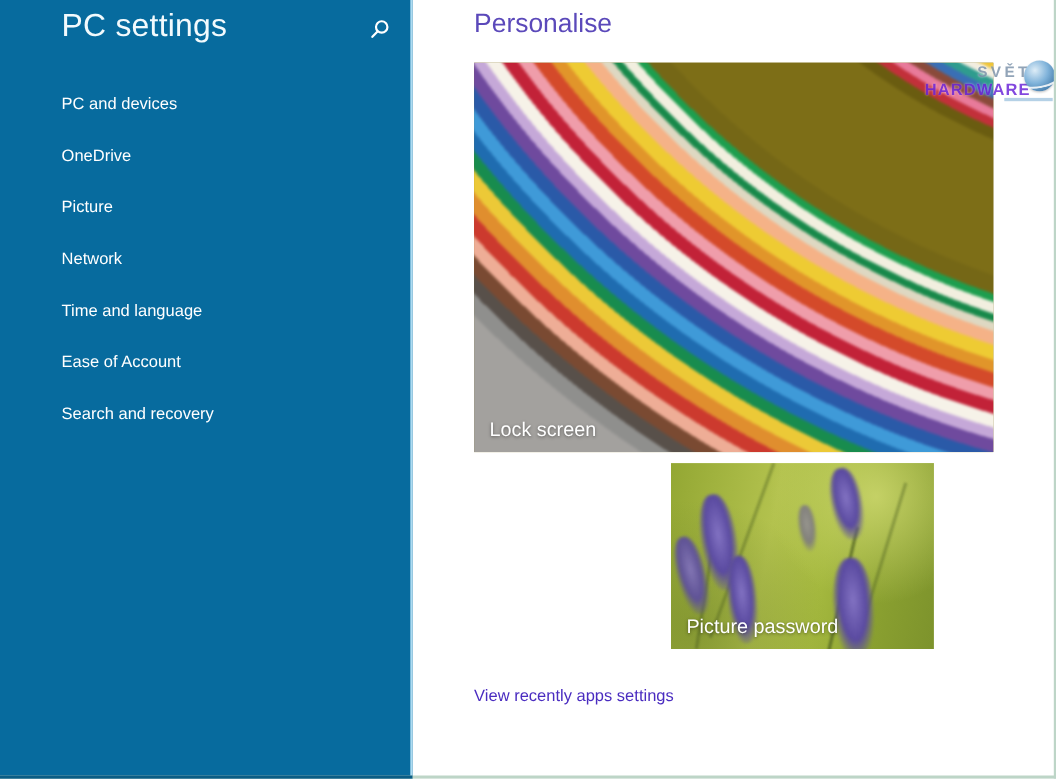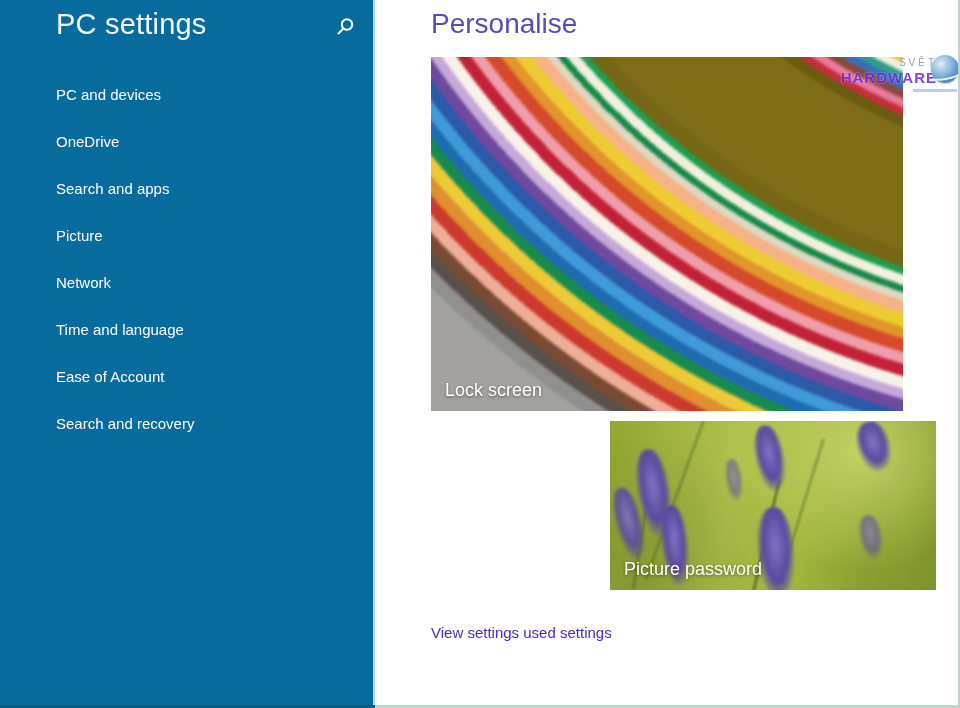--- a/index.html
+++ b/index.html
@@ -33,21 +33,21 @@
   }
   .nav-list li {
     height:47px; display:flex; align-items:center; padding-left:56px;
     color:#ffffff; font-size:15px; cursor:pointer;
   }
 
   
   .content { position:absolute; left:377px; top:0; right:0; bottom:0; background:#fff; }
   .page-title {
     position:absolute; left:54px; top:8px; margin:0;
-    font-size:28px; font-weight:300; color:#5b49ba;
+    font-size:24px; font-weight:300; color:#5b49ba;
   }
 
   .tile { position:absolute; overflow:hidden; cursor:pointer; }
   .tile-label {
     position:absolute; left:14px; bottom:10px; z-index:3;
     color:#ffffff; font-size:18px; text-shadow:0 1px 3px rgba(0,0,0,.45);
   }
 
   
   .tile.lock { left:54px; top:57px; width:472px; height:354px; background:#7d6e17; }
@@ -66,21 +66,21 @@
       #cc3a2e 941px 954px, #eead96 954px 966px, #7a4a32 966px 978px, #58504a 978px 990px,
       #8f8f8d 990px 1004px, #a3a19e 1004px 1080px);
   }
 
   
   .tile.account { left:54px; top:421px; width:170px; height:169px; background:#575757; }
   .tile.account svg { position:absolute; inset:0; }
 
   
   .tile.flowers {
-    left:233px; top:421px; width:326px; height:169px;
+    left:233px; top:421px; width:239px; height:169px;
     background:
       radial-gradient(circle at 78% 18%, rgba(205,216,110,.85) 0%, rgba(205,216,110,0) 42%),
       radial-gradient(circle at 10% 90%, rgba(110,130,40,.55) 0%, rgba(110,130,40,0) 45%),
       linear-gradient(100deg, #93a733 0%, #b3c24e 38%, #a4b83e 58%, #8aa030 78%, #7d932c 100%);
   }
   .spike { position:absolute; border-radius:45%; filter:blur(1.5px);
     background:radial-gradient(ellipse at 50% 42%, #8272c2 0%, #5a4aa0 48%, rgba(90,74,160,0) 78%); }
   .s1 { left:28px;  top:28px; width:32px; height:88px; transform:rotate(-9deg); }
   .s2 { left:6px;   top:66px; width:26px; height:72px; transform:rotate(-14deg); opacity:.9; }
   .s3 { left:52px;  top:84px; width:26px; height:80px; transform:rotate(-6deg); }
@@ -98,21 +98,21 @@
   
   .recent-link {
     position:absolute; left:54px; top:624px;
     font-size:15px; color:#4a2cc0; text-decoration:none; cursor:pointer;
   }
 
   
   .watermark { position:absolute; left:472px; top:55px; width:110px; height:48px; z-index:5; opacity:.85; }
   .wm-text { position:absolute; right:22px; top:3px; text-align:right; color:#7f95ac;
              text-shadow:0 0 2px rgba(255,255,255,.7); line-height:1; }
-  .wm-line1 { display:block; font-size:10px; letter-spacing:3px; font-weight:normal; }
+  .wm-line1 { display:block; font-size:14px; letter-spacing:3px; font-weight:bold; }
   .wm-line2 { display:block; font-size:15px; font-weight:bold; letter-spacing:1px; margin-top:2px; color:#6d28d9; }
   .wm-globe {
     position:absolute; right:0; top:0; width:28px; height:28px; border-radius:50%;
     background:radial-gradient(circle at 35% 32%, #d8eaf6 0%, #6aa6d4 45%, #1d5e96 85%);
     box-shadow:0 1px 2px rgba(0,0,0,.25);
   }
   .wm-globe::after {
     content:""; position:absolute; left:-4px; top:9px; width:34px; height:12px;
     border:2px solid rgba(255,255,255,.85); border-top-color:transparent; border-left-color:transparent;
     border-radius:50%; transform:rotate(-12deg);
@@ -135,21 +135,20 @@
     <button class="search-btn" aria-label="Search">
       <svg width="24" height="24" viewBox="0 0 24 24">
         <circle cx="14" cy="9.5" r="5.2" fill="none" stroke="#ffffff" stroke-width="2"></circle>
         <line x1="10.2" y1="13.6" x2="5.5" y2="18.5" stroke="#ffffff" stroke-width="2" stroke-linecap="round"></line>
       </svg>
     </button>
     <nav>
       <ul class="nav-list">
         <li>PC and devices</li>
         <li>OneDrive</li>
-        <li>Search and apps</li>
         <li>Picture</li>
         <li>Network</li>
         <li>Time and language</li>
         <li>Ease of Account</li>
         <li>Search and recovery</li>
       </ul>
     </nav>
   </aside>
 
   <main class="content">
@@ -170,21 +169,21 @@
       <div class="spike s2"></div>
       <div class="spike s3"></div>
       <div class="spike s4"></div>
       <div class="spike s5"></div>
       <div class="spike s6"></div>
       <div class="spike s7"></div>
       <div class="spike s8"></div>
       <span class="tile-label">Picture password</span>
     </div>
 
-    <a class="recent-link" href="#">View settings used settings</a>
+    <a class="recent-link" href="#">View recently apps settings</a>
 
     <div class="watermark">
       <div class="wm-text">
         <span class="wm-line1">SVĚT</span>
         <span class="wm-line2">HARDWARE</span>
       </div>
       <span class="wm-globe"></span>
       <span class="wm-tag"></span>
     </div>
   </main>

